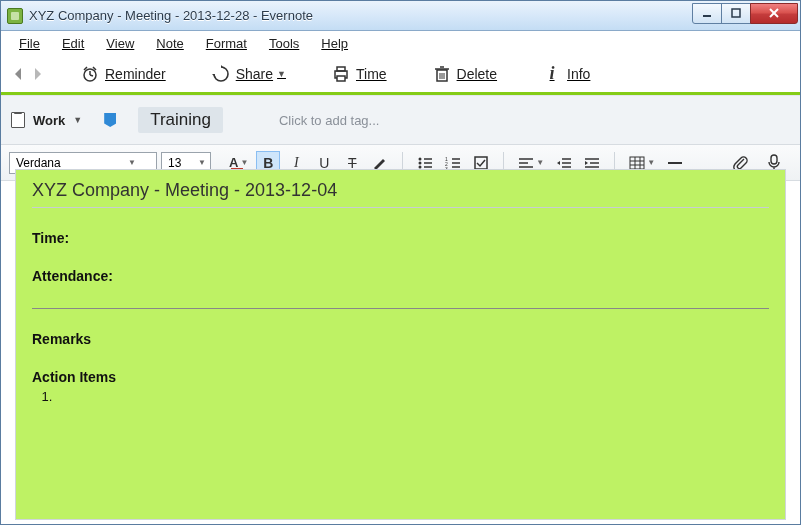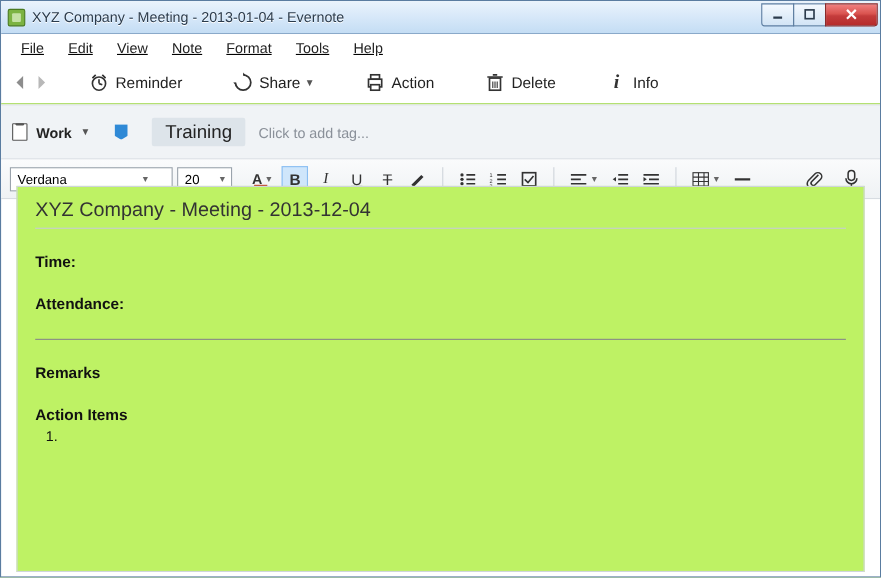--- a/index.html
+++ b/index.html
@@ -76,21 +76,22 @@
     color:#222;
   }
 
   
   .toolbar1 {
     height: 40px;
     display: flex;
     align-items: center;
     padding: 0 10px;
     gap: 6px;
-    border-bottom: 1px solid #84cc16;
+    border-bottom: 3px solid #84cc16;
+    text-decoration: underline;
   }
   .nav-arrow {
     width: 14px; height: 22px; display:flex; align-items:center; justify-content:center;
     color:#777;
   }
   .tool-group { display:flex; align-items:center; gap:6px; padding:4px 10px; border-radius:3px; }
   .tool-label { font-size: 14px; color:#222; }
   .tool-group .caret{ font-size:9px; color:#555; margin-left:-2px;}
   .icon-box{ width:18px; height:18px; display:inline-flex; align-items:center; justify-content:center; color:#333;}
   .sep-space{ width:14px; }
@@ -111,21 +112,21 @@
   .nb-icon::before{content:"";position:absolute;left:2px;top:-1px;width:8px;height:2px;background:#555;border-radius:1px;}
   .nb-label{ font-size:13px; font-weight:600; color:#222;}
   .caret-sm{ font-size:9px; color:#555;}
   .tag-icon{
     width:12px; height:14px; background:#2f89d6; position:relative; display:inline-block;
     clip-path: polygon(0 0,100% 0,100% 75%,50% 100%,0 75%);
   }
   .tag-chip{
     background:#dde4ea; padding:3px 12px; font-size:17px; color:#222; border-radius:2px;
   }
-  .tag-placeholder{ color:#8a9099; font-size:13px; padding-left:4px;}
+  .tag-placeholder{ color:#8a9099; font-size:13px; padding-left:4px;margin-left:44px;}
 
   
   .fmtbar{
     height: 36px;
     border-bottom:1px solid #d7dce1;
     display:flex; align-items:center;
     padding: 0 8px;
     gap: 4px;
     background: linear-gradient(#fafbfc,#eff2f4);
   }
@@ -169,21 +170,21 @@
   .cursor{
     display:inline-block; width:0; border-left:1px solid #000; height:16px; vertical-align:middle;
   }
 
 </style>
 </head>
 <body>
 
 <div class="titlebar">
   <div class="app-icon"></div>
-  <div class="title">XYZ Company - Meeting - 2013-01-04 - Evernote</div>
+  <div class="title">XYZ Company - Meeting - 2013-12-28 - Evernote</div>
   <div class="win-controls">
     <div class="win-btn min">
       <svg width="12" height="12">
           <line x1="2" y1="9" x2="10" y2="9" stroke="#2b3b4c" stroke-width="2"></line>
         </svg>
     </div>
     <div class="win-btn">
       <svg width="12" height="12">
           <rect x="2" y="2" width="8" height="8" fill="none" stroke="#2b3b4c" stroke-width="1.5"></rect>
         </svg>
@@ -247,21 +248,21 @@
   <div class="sep-space"></div>
 
   <div class="tool-group">
     <span class="icon-box">
       <svg width="18" height="18">
           <rect x="3" y="6" width="12" height="7" fill="none" stroke="#333" stroke-width="1.5"></rect>
           <rect x="5" y="2" width="8" height="4" fill="none" stroke="#333" stroke-width="1.5"></rect>
           <rect x="5" y="11" width="8" height="5" fill="#fff" stroke="#333" stroke-width="1.5"></rect>
         </svg>
     </span>
-    <span class="tool-label">Action</span>
+    <span class="tool-label">Time</span>
   </div>
   <div class="sep-space"></div>
 
   <div class="tool-group">
     <span class="icon-box">
       <svg width="16" height="18">
           <rect x="3" y="5" width="10" height="11" fill="none" stroke="#333" stroke-width="1.5"></rect>
           <line x1="1" y1="4" x2="15" y2="4" stroke="#333" stroke-width="1.5"></line>
           <line x1="6" y1="2" x2="10" y2="2" stroke="#333" stroke-width="1.5"></line>
           <line x1="6" y1="8" x2="6" y2="14" stroke="#333"></line>
@@ -289,21 +290,21 @@
   <span class="tag-chip">Training</span>
   <span class="tag-placeholder">Click to add tag...</span>
 </div>
 
 <div class="fmtbar">
   <div class="font-select">
     <span>Verdana</span>
     <span class="drop-caret">▼</span>
   </div>
   <div class="size-select">
-    <span>20</span>
+    <span>13</span>
     <span class="drop-caret">▼</span>
   </div>
   <span style="width:6px"></span>
 
   <div class="fmt-btn font-color-btn">
     <span style="font-weight:bold;font-size:13px;">A</span>
       <span class="under"></span>
     <span class="drop-caret">▼</span>
   </div>
 

